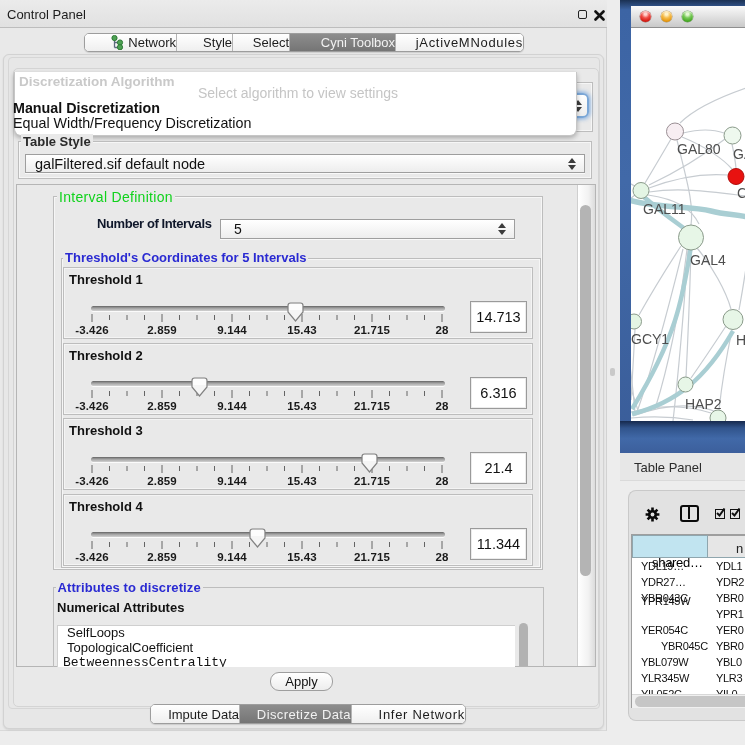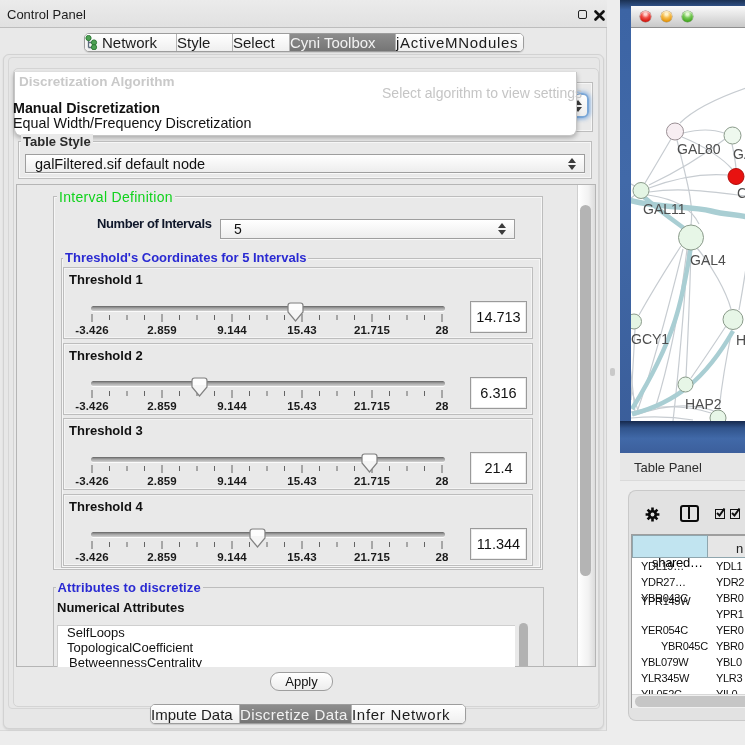--- a/index.html
+++ b/index.html
@@ -5,21 +5,21 @@
 * { margin:0; padding:0; box-sizing:border-box; }
 html,body { width:745px; height:745px; }
 body { font-family:"Liberation Sans", sans-serif; background:#ededed; position:relative; overflow:hidden; }
 .abs { position:absolute; }
 
 #win { left:0; top:0; width:607px; height:731px; background:#e9e9e9; border-right:1px solid #d2d2d2; border-bottom:1px solid #d9d9d9; }
 #titlebar { left:0; top:0; width:607px; height:28px; background:linear-gradient(#ebebeb,#e1e1e1); border-bottom:1px solid #bdbdbd; }
 #titlebar .t { left:7px; top:7px; font-size:13px; color:#1c1c1c; }
 
 .seg { display:flex; border:1px solid #9d9d9d; border-radius:5px; background:#fff; overflow:hidden; box-shadow:0 1px 1px rgba(0,0,0,0.12); }
-.seg .s { font-size:15px; color:#1c1c1c; background:linear-gradient(#ffffff,#efefef); border-right:1px solid #b4b4b4; display:flex; align-items:center; justify-content:flex-start; white-space:nowrap; }
+.seg .s { font-size:13px; color:#1c1c1c; background:linear-gradient(#ffffff,#efefef); border-right:1px solid #b4b4b4; display:flex; align-items:center; justify-content:flex-end; white-space:nowrap; }
 .seg .s:last-child { border-right:none; }
 .seg .sel { background:linear-gradient(#8d8d8d,#757575); color:#f2f2f2; }
 
 #outerp { left:3px; top:54px; width:601px; height:675px; background:#e7e7e7; border:1px solid #d2d2d2; border-radius:6px; box-shadow:0 1px 2px rgba(0,0,0,0.10); }
 #innerp { left:13px; top:68px; width:586px; height:639px; background:#e9e9e9; border:1px solid #d4d4d4; border-radius:5px; }
 
 .gbox { border:1px solid #bdbdbd; box-shadow:inset 0 0 0 1px #f6f6f6; }
 .glabel { position:absolute; background:#e9e9e9; padding:0 2px; font-size:13px; white-space:nowrap; }
 
 .combo { background:linear-gradient(#ffffff,#ededed); border:1px solid #9e9e9e; border-radius:0; font-size:13px; color:#111; display:flex; align-items:center; box-shadow:0 1px 0 rgba(255,255,255,0.7); }
@@ -82,21 +82,21 @@
 
 <div class="abs" style="left:430px;top:93px;width:159px;height:25px;background:linear-gradient(#ffffff,#ededed);border:2px solid #7ba7d7;border-radius:6px;box-shadow:0 0 4px 1px rgba(90,150,220,0.75);">
   <div class="steppers" style="right:4px;">
       <i class="up"></i>
       <i class="dn"></i>
     </div>
 </div>
 
 <div class="abs" style="left:14px;top:72px;width:563px;height:64px;background:#fff;border:1px solid #c6c6c6;border-top:none;border-radius:0 0 7px 7px;box-shadow:0 2px 5px rgba(0,0,0,0.28);"></div>
 <div class="abs" style="left:19px;top:74px;font-size:13.5px;font-weight:bold;color:#c9c9c9;">Discretization Algorithm</div>
-<div class="abs" style="left:14px;top:85px;width:568px;text-align:right;font-size:14px;color:#c5c5c5;">Select algorithm to view settings</div>
+<div class="abs" style="left:14px;top:85px;width:568px;text-align:center;font-size:14px;color:#c5c5c5;">Select algorithm to view settings</div>
 <div class="abs" style="left:13px;top:100px;font-size:14.3px;font-weight:bold;color:#111;">Manual Discretization</div>
 <div class="abs" style="left:13px;top:114.5px;font-size:14.3px;color:#111;">Equal Width/Frequency Discretization</div>
 
 <div class="abs gbox" style="left:18px;top:141px;width:574px;height:38px;"></div>
 <div class="abs glabel" style="left:21px;top:134px;font-weight:bold;color:#2a2a2a;">Table Style</div>
 <div class="abs combo" style="left:25px;top:154px;width:560px;height:19px;font-size:14.5px;">
     <span class="tx">galFiltered.sif default node</span>
   <div class="steppers">
       <i class="up"></i>
       <i class="dn"></i>
@@ -122,21 +122,21 @@
 
 <div class="abs gbox" style="left:61px;top:258px;width:480px;height:310px;"></div>
 <div class="abs glabel" style="left:63px;top:250px;color:#2a2ad2;font-weight:bold;">Threshold's Coordinates for 5 Intervals</div>
 
 <div class="abs gbox" style="left:53px;top:587px;width:491px;height:80px;border-bottom:none;box-shadow:none;"></div>
 <div class="abs glabel" style="left:55.5px;top:580px;color:#2a2ad2;font-weight:bold;letter-spacing:0.1px;">Attributes to discretize</div>
 <div class="abs" style="left:57px;top:600px;font-size:13px;font-weight:bold;color:#111;">Numerical Attributes</div>
 <div class="abs" style="left:57px;top:625px;width:458px;height:41.5px;background:#fff;border-top:1px solid #cfcfcf;border-left:1px solid #cfcfcf;overflow:hidden;">
 <div class="abs rowt" style="left:9px;top:-1px;">SelfLoops</div>
 <div class="abs rowt" style="left:9px;top:14px;">TopologicalCoefficient</div>
-<div class="abs rowt" style="left:11px;top:28.5px;">BetweennessCentrality</div>
+<div class="abs rowt" style="left:5px;top:28.5px;font-family:Liberation Mono, monospace;">BetweennessCentrality</div>
 </div>
 <div class="abs" style="left:519px;top:623px;width:9px;height:43px;background:#b2b2b2;border-radius:5px 5px 0 0;"></div>
 
 <div class="abs" style="left:270px;top:672px;width:63px;height:19px;background:linear-gradient(#ffffff,#ededed);border:1px solid #9e9e9e;border-radius:9px;font-size:13px;color:#111;text-align:center;line-height:17px;">Apply</div>
 
 <div class="tpanel" style="top:267px;">
   <div class="name">Threshold 1</div>
   <div class="track"></div>
   <svg class="ticks" width="470" height="8">
       <g stroke="#646464" stroke-width="1">

